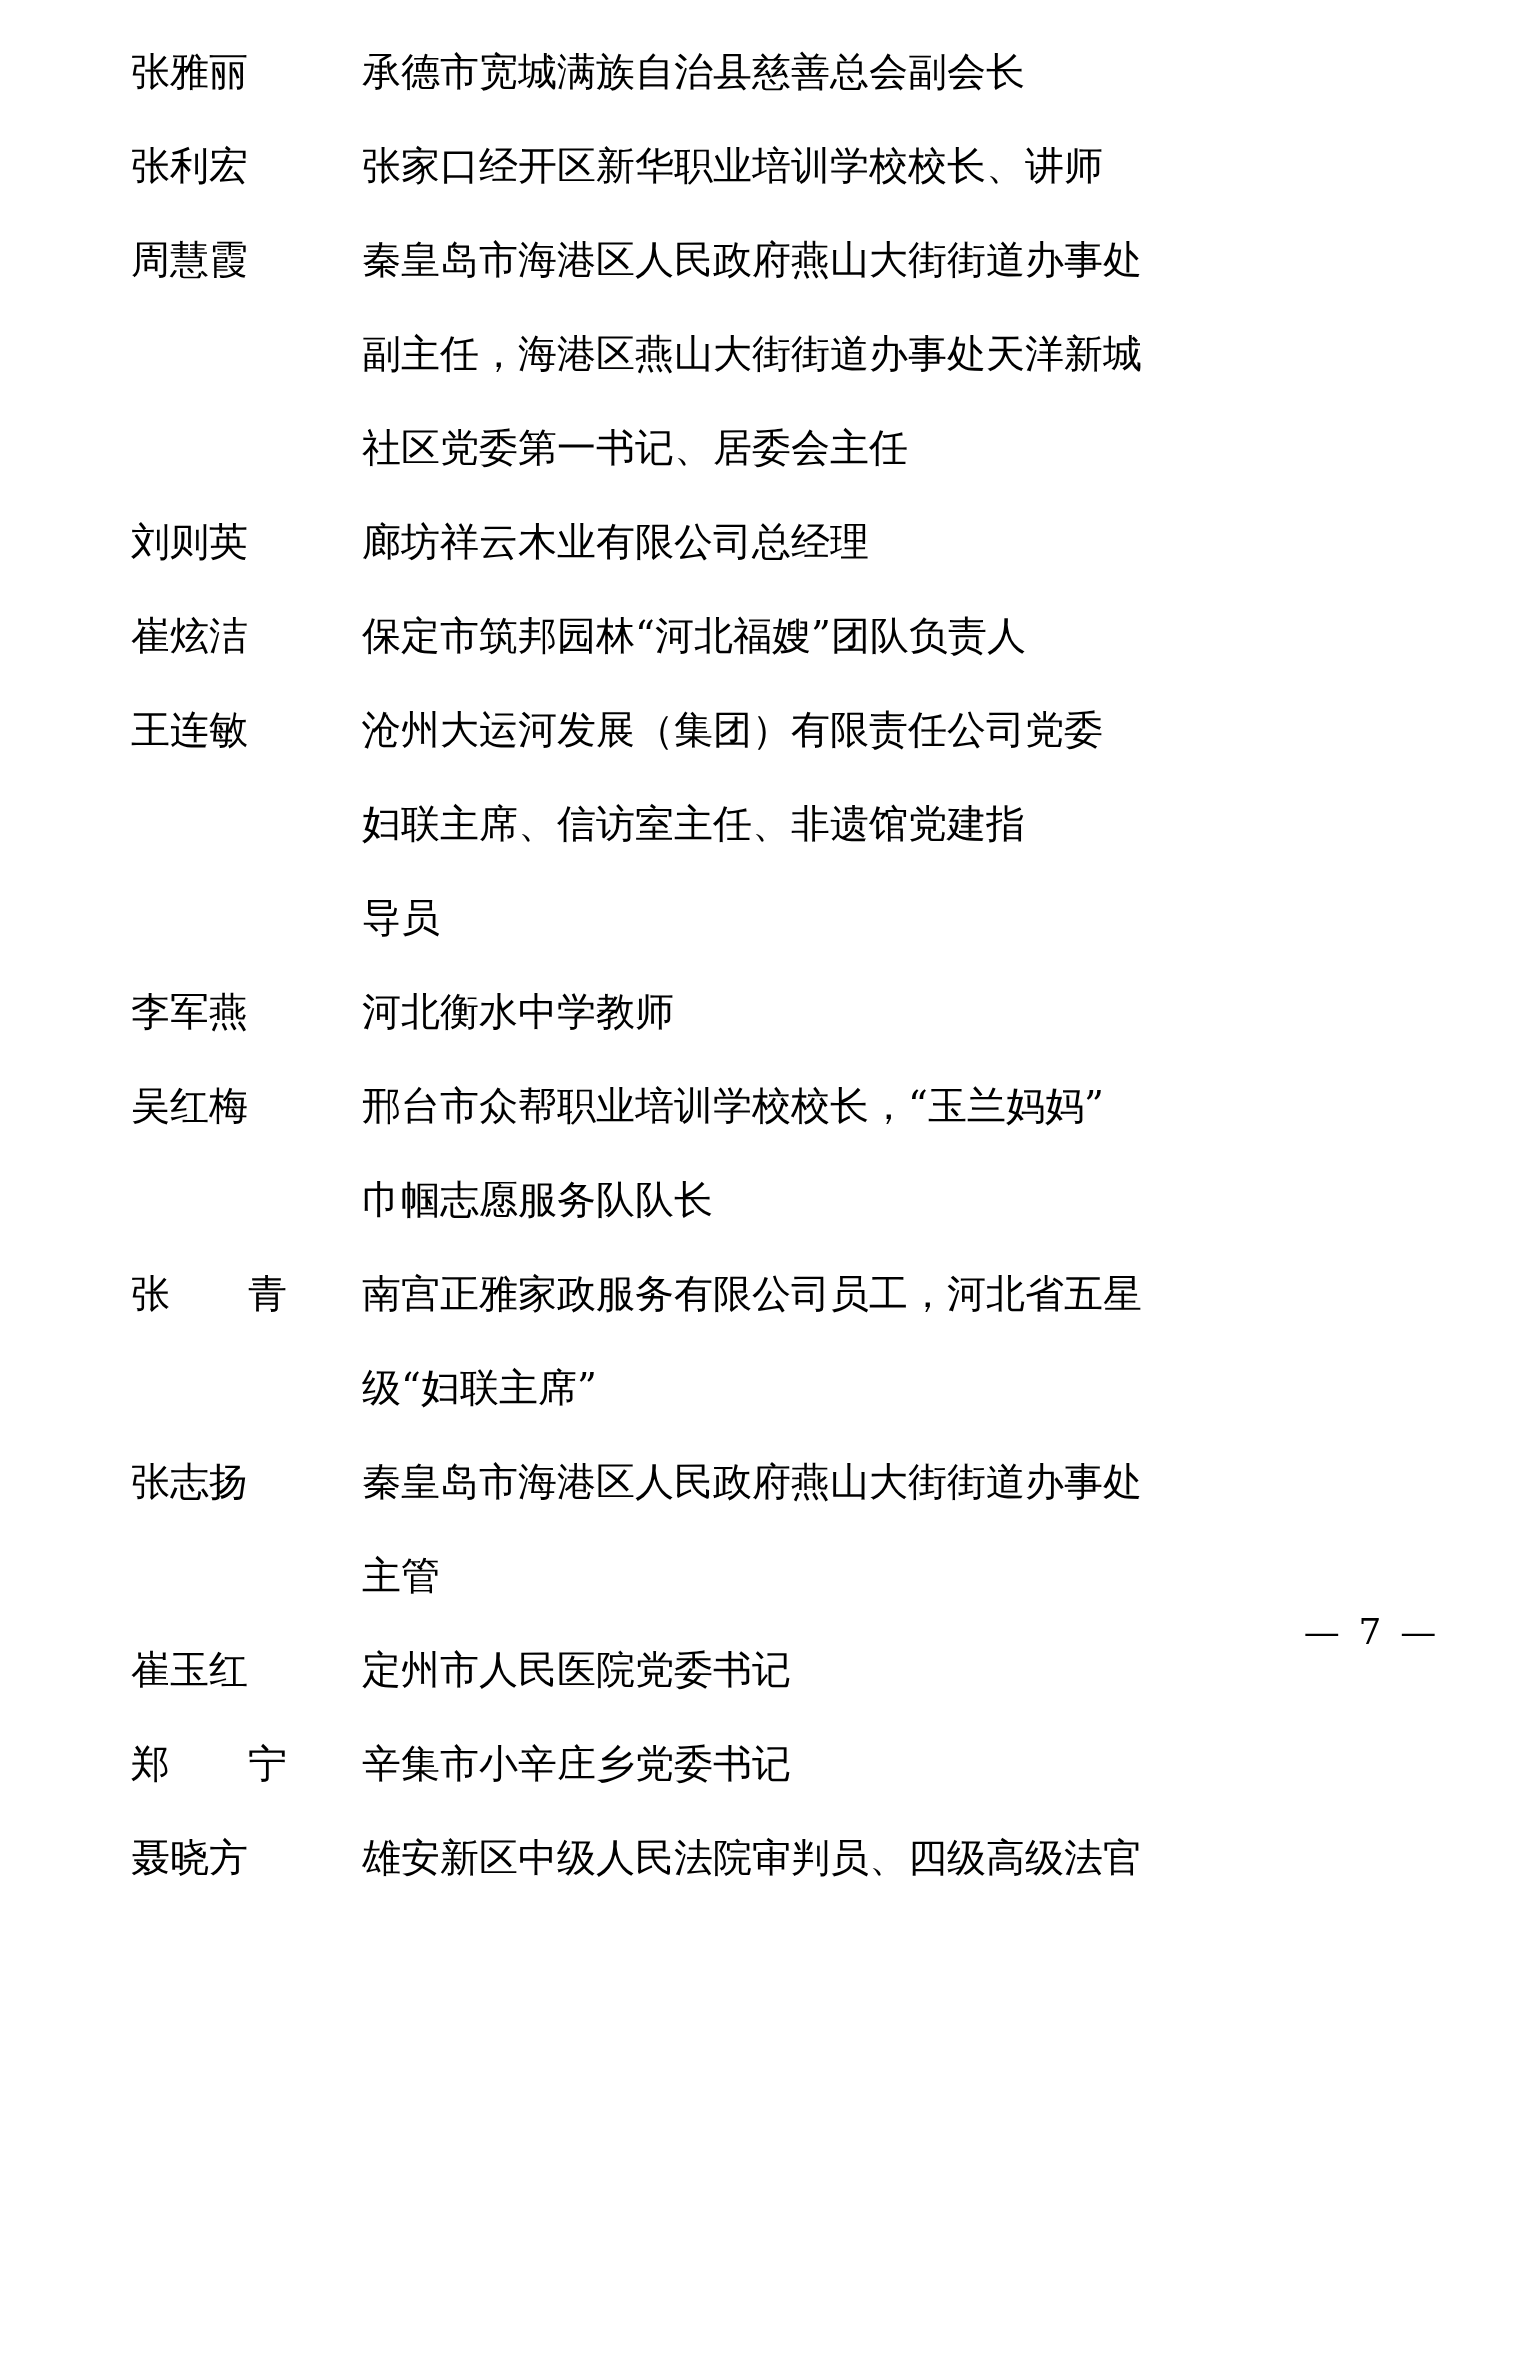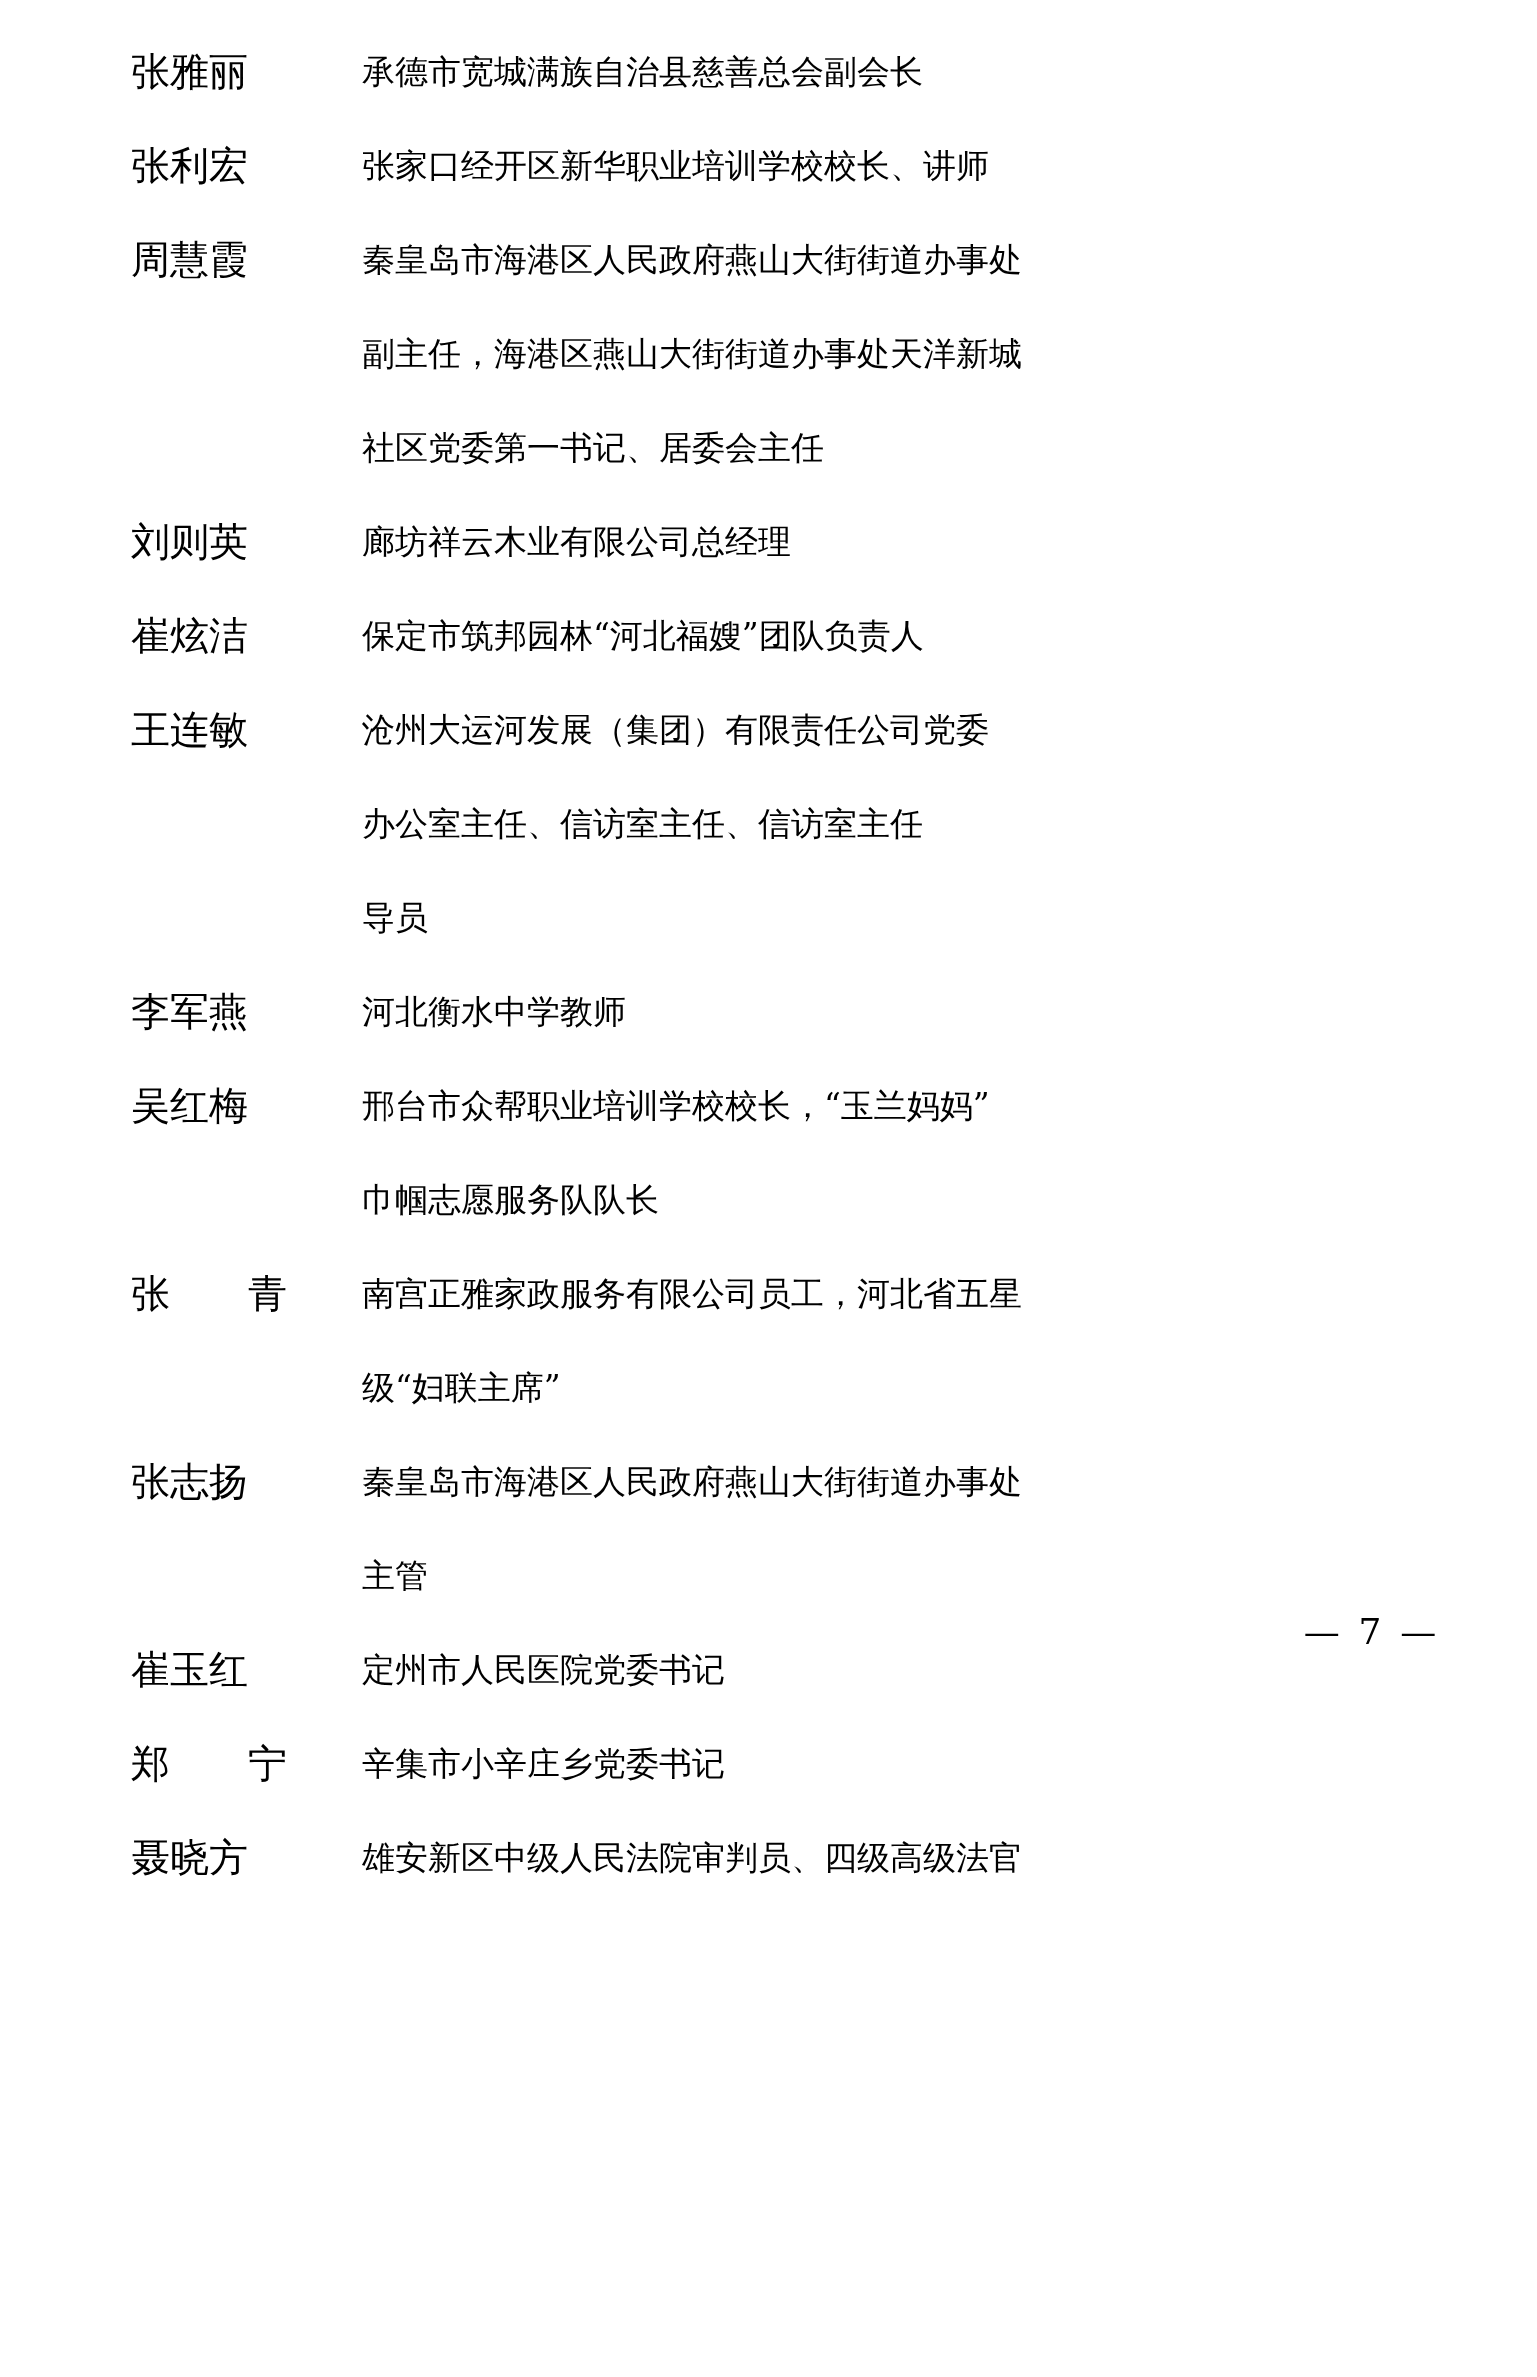--- a/index.html
+++ b/index.html
@@ -33,21 +33,21 @@
     line-height: 94px;
     letter-spacing: 0;
     white-space: pre;
     font-family: "DejaVu Serif", "Liberation Serif", serif;
   }
   .name.spaced {
     letter-spacing: 0;
   }
   .desc {
     flex: 1 1 auto;
-    font-size: 33px;
+    font-size: 39px;
     line-height: 94px;
     text-align: justify;
     text-justify: inter-ideograph;
     font-family: "DejaVu Serif", "Liberation Serif", serif;
   }
   .desc .ln {
     display: block;
     white-space: pre;
   }
   .footer {
@@ -99,21 +99,21 @@
     <div class="name">崔炫洁</div>
     <div class="desc">
       <span class="ln">保定市筑邦园林“河北福嫂”团队负责人</span>
     </div>
   </div>
 
   <div class="entry">
     <div class="name">王连敏</div>
     <div class="desc">
       <span class="ln">沧州大运河发展（集团）有限责任公司党委</span>
-      <span class="ln">办公室主任、信访室主任、信访室主任</span>
+      <span class="ln">妇联主席、信访室主任、非遗馆党建指</span>
       <span class="ln">导员</span>
     </div>
   </div>
 
   <div class="entry">
     <div class="name">李军燕</div>
     <div class="desc">
       <span class="ln">河北衡水中学教师</span>
     </div>
   </div>

